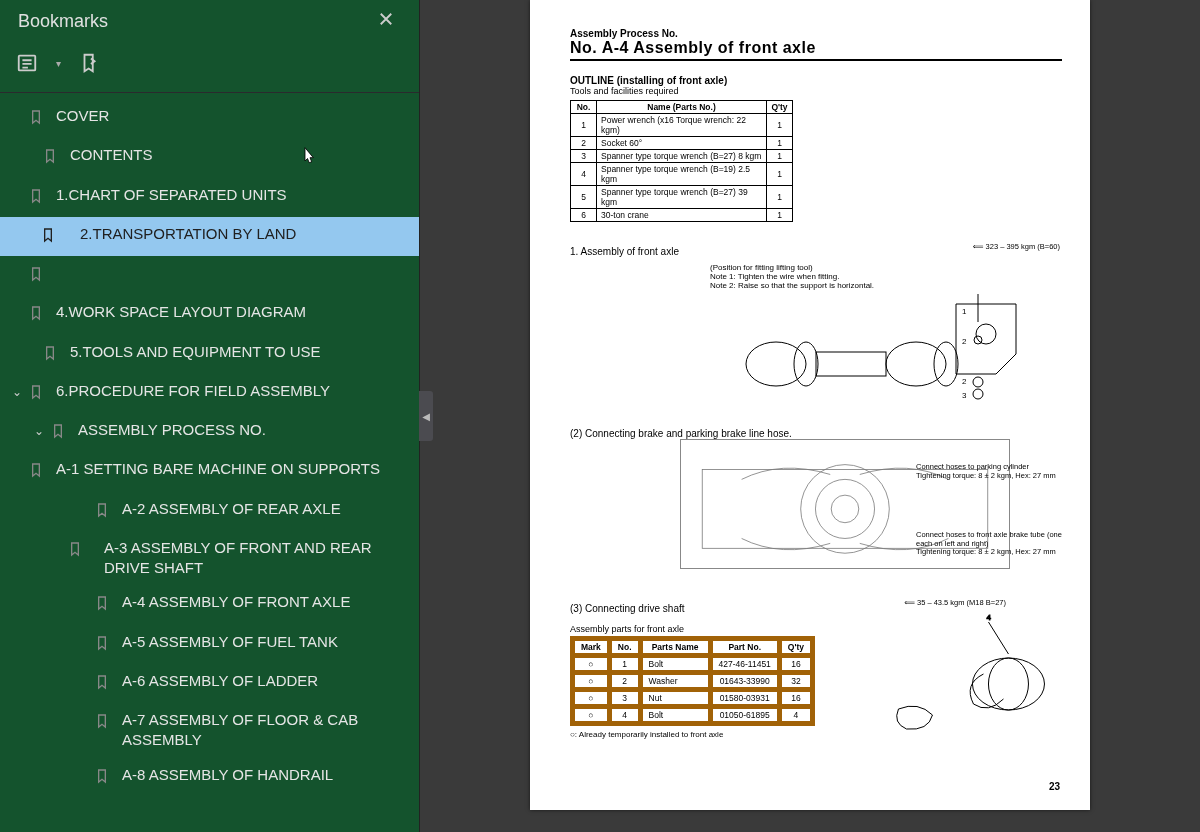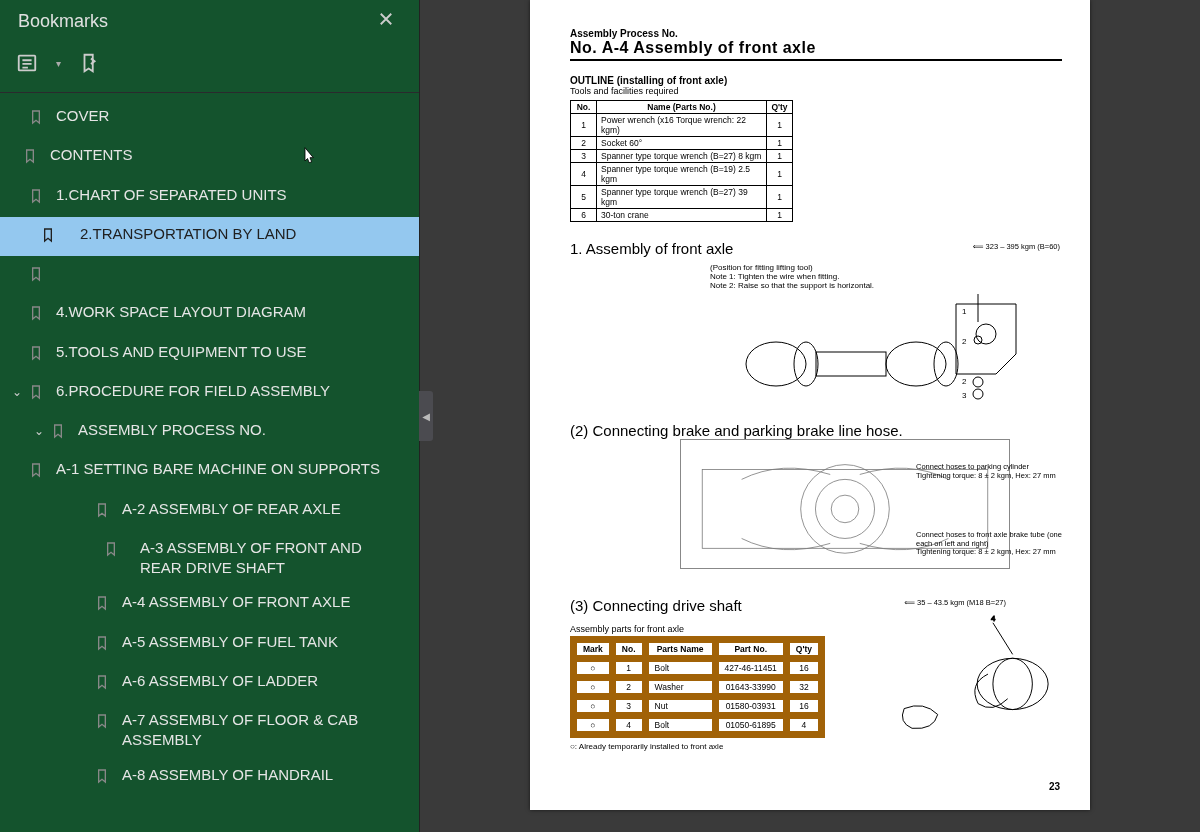--- a/index.html
+++ b/index.html
@@ -25,28 +25,28 @@
   .main { flex: 1; background: #3a3a3a; position: relative; display: flex; justify-content: center; align-items: flex-start; }
   .collapse-handle { position:absolute; left:-1px; top:50%; transform:translateY(-50%); width:14px; height:50px; background:#4b4b50; display:flex; align-items:center; justify-content:center; color:#bbb; font-size:10px; border-radius:0 3px 3px 0; cursor:pointer; }
   .page { width: 560px; background: #fff; color: #000; margin-top: 0; padding: 28px 28px 20px 40px; font-family: Arial, sans-serif; font-size: 9px; position: relative; height: 810px; box-shadow: 0 0 4px rgba(0,0,0,.6); }
   .proc { font-size: 10px; font-weight: bold; }
   .bigtitle { font-size: 16px; font-weight: 900; letter-spacing: .5px; border-bottom: 2px solid #000; padding-bottom: 2px; margin-bottom: 14px; }
   .outline-t { font-size: 10px; font-weight: bold; margin-top:6px; }
   .outline-s { font-size: 9px; margin-bottom: 4px; }
   table.tools { border-collapse: collapse; font-size: 8.5px; }
   table.tools th, table.tools td { border: 1px solid #000; padding: 1px 4px; }
   table.tools th { font-weight: bold; background:#fff; }
-  .sec { margin-top: 18px; font-size: 15px; }
+  .sec { margin-top: 24px; font-size: 10px; }
   .notebox { font-size: 8px; margin: 6px 0 4px 140px; }
   .fig { border: none; height: 110px; margin: 4px 0; position: relative; }
   .fig-lines { border:1px solid #888; width:330px; height:130px; margin-left:110px; position:relative; }
   .cap-right { position:absolute; left:346px; font-size:7.5px; line-height:1.15; width:160px; }
   .parts-t { font-size:9px; font-weight:normal; margin-top:10px; }
   table.parts { border-collapse: collapse; font-size: 8.5px; margin-top:2px; }
-  table.parts th, table.parts td { border: 7px solid #a16207; padding: 1px 6px; text-align:center;margin-top:16px; }
+  table.parts th, table.parts td { border: 5px solid #a16207; padding: 1px 6px; text-align:center;margin-top:16px; }
   .footnote { font-size:8px; margin-top:4px; }
   .pagenum { position:absolute; right:30px; bottom:18px; font-size:10px; font-weight:bold; }
   .torque-tag { position:absolute; font-size:7.5px; }
 </style>
 </head>
 <body>
 
 <div class="sidebar">
   <div class="sidebar-header">
     <span class="sidebar-title">Bookmarks</span>
@@ -77,21 +77,21 @@
         <li>
           <div class="row" style="padding-left: 6px;">
             <span class="twisty"></span>
             <span class="bm-icon" style="color: rgb(136, 136, 136);"><svg viewBox="0 0 24 24" stroke="currentColor" stroke-width="2" fill="none">
                 <path d="M7 3h10v18l-5-4-5 4z"></path>
               </svg></span>
             <span class="row-label">COVER</span>
           </div>
         </li>
         <li>
-          <div class="row" style="padding-left: 0;">
+          <div class="row" style="padding-left: 20px;">
             <span class="twisty"></span>
             <span class="bm-icon" style="color: rgb(136, 136, 136);"><svg viewBox="0 0 24 24" stroke="currentColor" stroke-width="2" fill="none">
                 <path d="M7 3h10v18l-5-4-5 4z"></path>
               </svg></span>
             <span class="row-label">CONTENTS</span>
           </div>
         </li>
         <li>
           <div class="row" style="padding-left: 6px;">
             <span class="twisty"></span>
@@ -121,21 +121,21 @@
         <li>
           <div class="row" style="padding-left: 6px;">
             <span class="twisty"></span>
             <span class="bm-icon" style="color: rgb(136, 136, 136);"><svg viewBox="0 0 24 24" stroke="currentColor" stroke-width="2" fill="none">
                 <path d="M7 3h10v18l-5-4-5 4z"></path>
               </svg></span>
             <span class="row-label">4.WORK SPACE LAYOUT DIAGRAM</span>
           </div>
         </li>
         <li>
-          <div class="row" style="padding-left: 6px;">
+          <div class="row" style="padding-left: 20px;">
             <span class="twisty"></span>
             <span class="bm-icon" style="color: rgb(136, 136, 136);"><svg viewBox="0 0 24 24" stroke="currentColor" stroke-width="2" fill="none">
                 <path d="M7 3h10v18l-5-4-5 4z"></path>
               </svg></span>
             <span class="row-label">5.TOOLS AND EQUIPMENT TO USE</span>
           </div>
         </li>
         <li>
           <div class="row" style="padding-left: 6px;">
             <span class="twisty">⌄</span>
@@ -166,21 +166,21 @@
         <li>
           <div class="row" style="padding-left: 72px;">
             <span class="twisty"></span>
             <span class="bm-icon" style="color: rgb(136, 136, 136);"><svg viewBox="0 0 24 24" stroke="currentColor" stroke-width="2" fill="none">
                 <path d="M7 3h10v18l-5-4-5 4z"></path>
               </svg></span>
             <span class="row-label">A-2 ASSEMBLY OF REAR AXLE</span>
           </div>
         </li>
         <li>
-          <div class="row" style="padding-left: 72px; gap: 9px;">
+          <div class="row" style="padding-left: 36px; gap: 9px;">
             <span class="twisty"></span>
             <span class="bm-icon" style="color: rgb(136, 136, 136);"><svg viewBox="0 0 24 24" stroke="currentColor" stroke-width="2" fill="none">
                 <path d="M7 3h10v18l-5-4-5 4z"></path>
               </svg></span>
             <span class="row-label">A-3 ASSEMBLY OF FRONT AND REAR DRIVE SHAFT</span>
           </div>
         </li>
         <li>
           <div class="row" style="padding-left: 72px;">
             <span class="twisty"></span>

